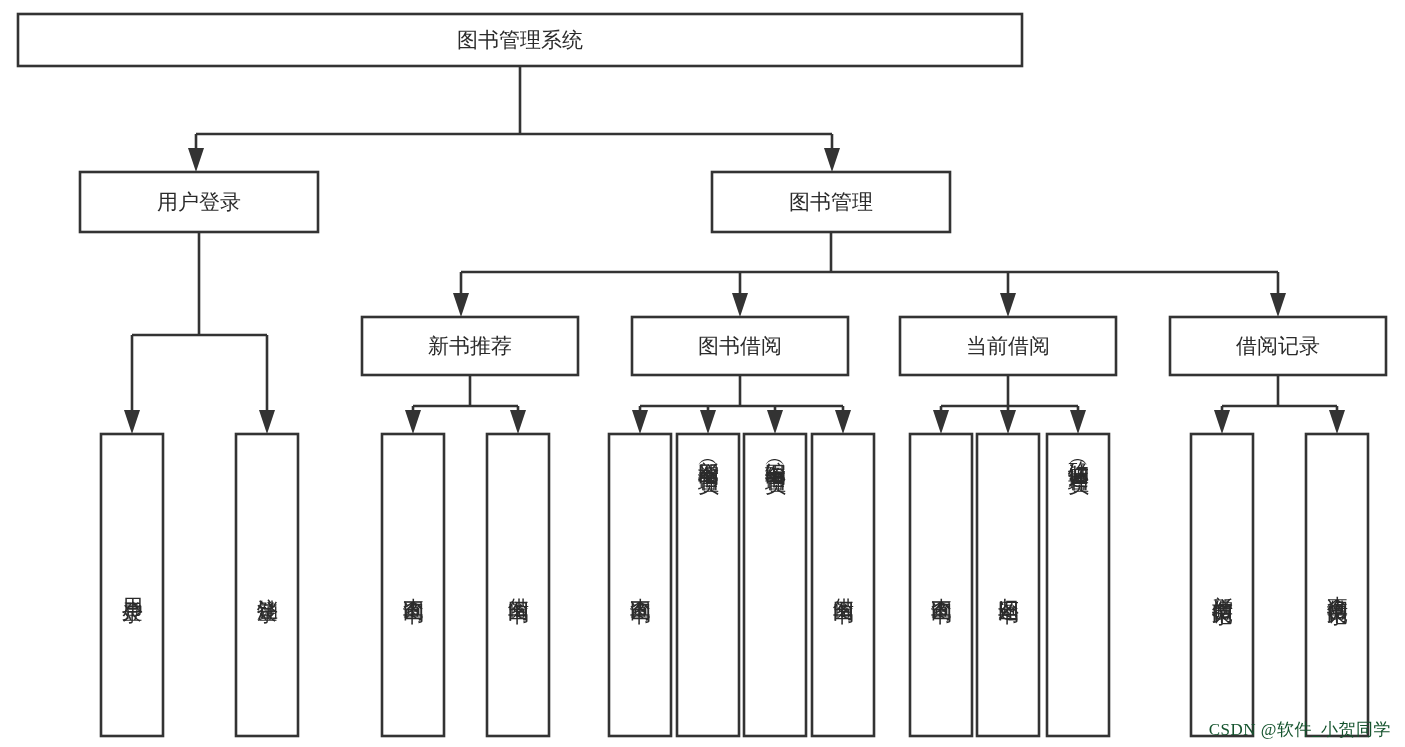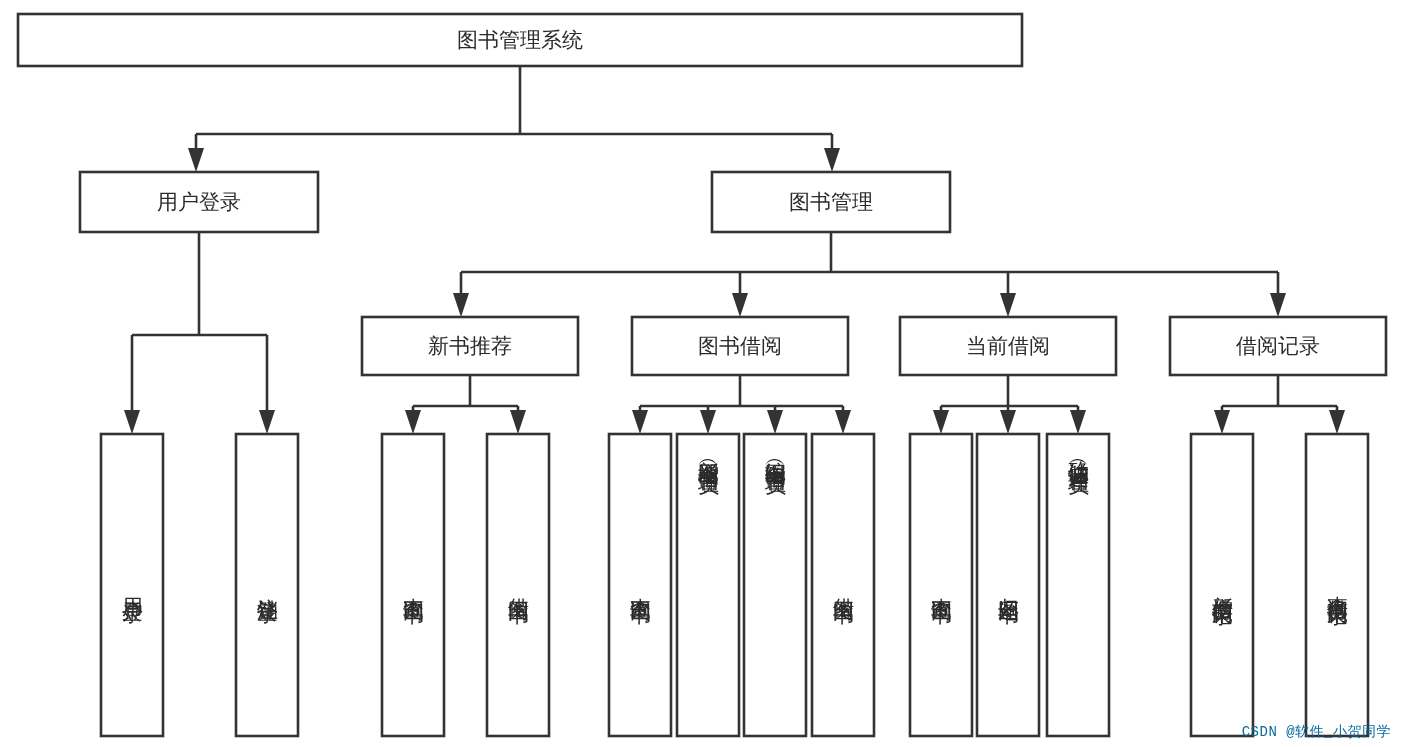--- a/index.html
+++ b/index.html
@@ -63,23 +63,23 @@
     line-height: 1.18;
     color: #2b2b2b;
     letter-spacing: 2px;
     white-space: nowrap;
     text-align: center;
   }
   .watermark {
     position: absolute;
     right: 14px;
     bottom: 6px;
-    font-family: Liberation Mono, monospace;
-    font-size: 14px;
-    color: #0369a1;
+    font-family: Liberation Serif, serif;
+    font-size: 17px;
+    color: #14532d;
     letter-spacing: 0.5px;
     white-space: nowrap;
     pointer-events: none;
   }
 </style>
 </head>
 <body>
 
 <div id="diagram-root">
 

